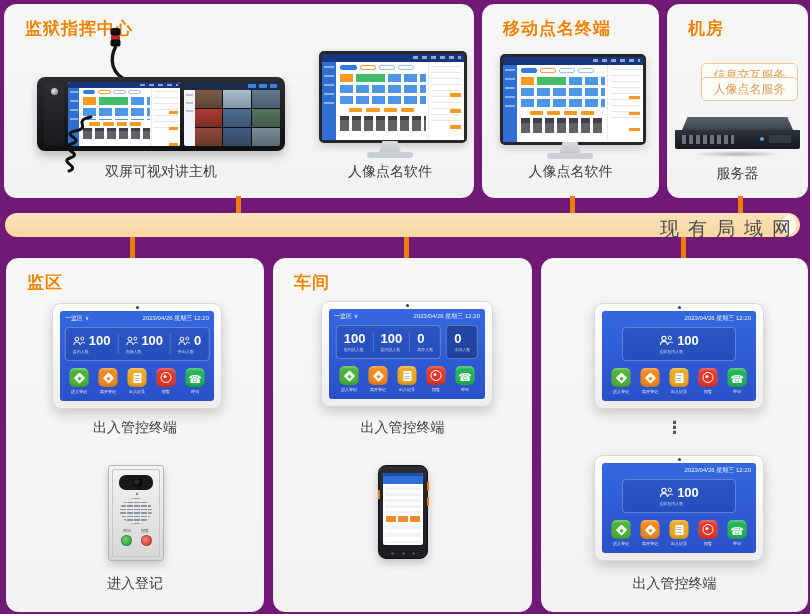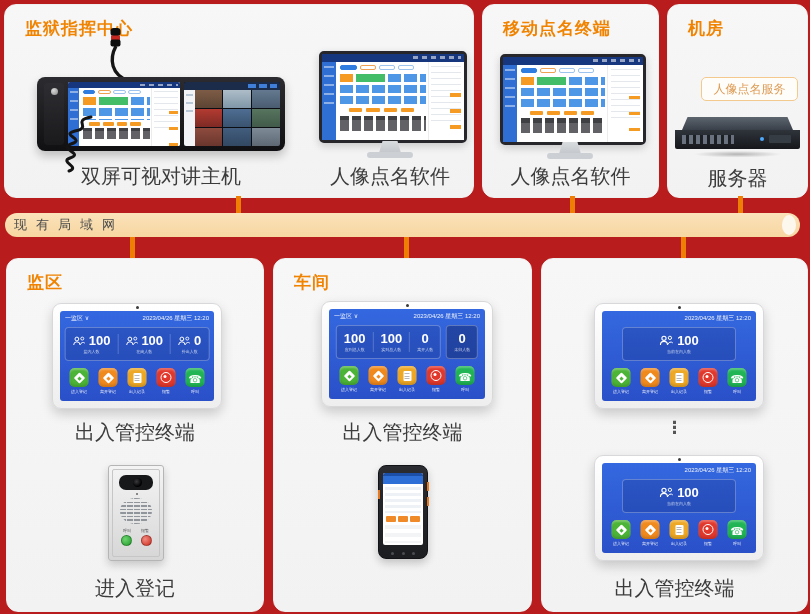--- a/index.html
+++ b/index.html
@@ -1,27 +1,27 @@
 <!DOCTYPE html>
 <html><head>
 <meta charset="utf-8">
 <style>
   html,body{margin:0;padding:0;background:#fff;}
-  .stage{position:relative;width:810px;height:614px;background:#b91c1c;overflow:hidden;
+  .stage{position:relative;width:810px;height:614px;background:#701a75;overflow:hidden;
          font-family:"Liberation Sans","DejaVu Sans",sans-serif;}
   
   .panel{position:absolute;background:linear-gradient(180deg,#f7f7f8 0%,#f2f2f3 100%);
          border:1px solid #efefef;border-radius:12px;}
   .panel-title{position:absolute;left:20px;top:12px;margin:0;font-size:17px;font-weight:bold;color:#f08300;letter-spacing:1px;}
-  .dev-label{position:absolute;text-align:center;font-size:20px;color:#3c3c3c;}
+  .dev-label{position:absolute;text-align:center;font-size:14px;color:#3c3c3c;}
   
   .connector{position:absolute;width:5px;background:#ee7f04;}
   .lanbar{position:absolute;left:5px;top:213px;width:795px;height:24px;border-radius:12px;
           background:linear-gradient(180deg,#fbe2ba 0%,#f7d6a1 100%);}
-  .lanbar-text{position:absolute;left:0;right:0;top:3px;text-align:left;font-size:13px;color:#4c4c4c;
+  .lanbar-text{position:absolute;left:0;right:0;top:3px;text-align:right;font-size:19px;color:#4c4c4c;
                letter-spacing:9px;text-indent:9px;}
   .lanbar-end{position:absolute;right:4px;top:2px;width:14px;height:20px;border-radius:50%;background:#fdf8ee;}
   
   .host{position:absolute;background:linear-gradient(180deg,#2c2c30,#101012);border-radius:8px;
         box-shadow:0 5px 10px rgba(0,0,0,.22);}
   .host-module{position:absolute;left:7px;top:6px;width:20px;height:62px;background:linear-gradient(180deg,#2e2e32,#1a1a1d);
                border-radius:4px;}
   .host-dot{display:block;width:7px;height:7px;margin:5px auto 0;border-radius:50%;
             background:radial-gradient(circle at 35% 35%,#d9d9d9,#8a8a8a);}
   .host-scr{position:absolute;top:5px;height:64px;border-radius:2px;overflow:hidden;}
@@ -98,21 +98,21 @@
   .tab-dev{position:absolute;background:linear-gradient(180deg,#ffffff,#eeeeef);border:1px solid #d8d8da;
            border-radius:9px;box-shadow:0 5px 12px rgba(0,0,0,.18);}
   .tab-cam{position:absolute;top:2px;left:50%;margin-left:-1px;width:3px;height:3px;border-radius:50%;background:#3a3a3a;}
   .tab-scr{position:absolute;left:7px;right:7px;top:7px;bottom:7px;border-radius:3px;overflow:hidden;color:#fff;
            background:linear-gradient(180deg,#3468e0,#2a50c8);}
   .ts-bar{position:absolute;top:3px;left:5px;right:5px;display:flex;justify-content:space-between;font-size:6px;opacity:.92;}
   .ts-statrow{position:absolute;top:16px;left:50%;transform:translateX(-50%);display:flex;gap:5px;}
   .ts-box{height:32px;background:rgba(8,22,84,.18);border:1px solid rgba(255,255,255,.28);border-radius:4px;
           display:flex;align-items:center;justify-content:center;}
   .ts-box.dark{background:rgba(5,14,60,.34);}
-  .ts-stat{display:flex;flex-direction:column;align-items:center;justify-content:center;padding:0 7px;}
+  .ts-stat{display:flex;flex-direction:column;align-items:flex-start;justify-content:center;padding:0 7px;}
   .ts-stat + .ts-stat{border-left:1px solid rgba(255,255,255,.22);}
   .ts-vrow{display:flex;align-items:center;gap:3px;}
   .ts-num{font-size:13px;font-weight:bold;line-height:1;}
   .ts-lbl{font-size:4px;opacity:.72;margin-top:2px;white-space:nowrap;}
   .ts-apps{position:absolute;left:50%;transform:translateX(-50%);bottom:7px;display:flex;gap:10px;}
   .app{display:flex;flex-direction:column;align-items:center;gap:2px;}
   .app-ic{width:19px;height:19px;border-radius:5px;display:flex;align-items:center;justify-content:center;
           box-shadow:inset 0 2px 2px rgba(255,255,255,.28),inset 0 -2px 3px rgba(0,0,0,.16);}
   .app-lbl{font-size:4px;opacity:.9;white-space:nowrap;}
   .a1{background:#4cb437;} .a2{background:#f08a1d;} .a3{background:#eda825;} .a4{background:#e2382c;} .a5{background:#21b555;}
@@ -279,20 +279,21 @@
         <div class="rc-right"></div>
       </div>
     </div>
     <div class="m-neck" style="left:76px;top:137px"></div>
     <div class="m-base" style="left:64px;top:148px"></div>
     <div class="dev-label" style="left:0;width:175px;top:158px">人像点名软件</div>
   </section>
 
   <section class="panel" style="left:667px;top:4px;width:139px;height:192px">
     <h2 class="panel-title">机房</h2>
+    <div class="svc-tag" style="top:58px">信息交互服务</div>
     <div class="svc-tag" style="top:72px">人像点名服务</div>
     <div class="server" style="left:7px;top:112px;width:125px;height:48px">
       <div class="srv-top"></div>
       <div class="srv-front">
           <span class="srv-led"></span>
         </div>
       <div class="srv-shadow"></div>
     </div>
     <div class="dev-label" style="left:0;width:139px;top:160px">服务器</div>
   </section>

